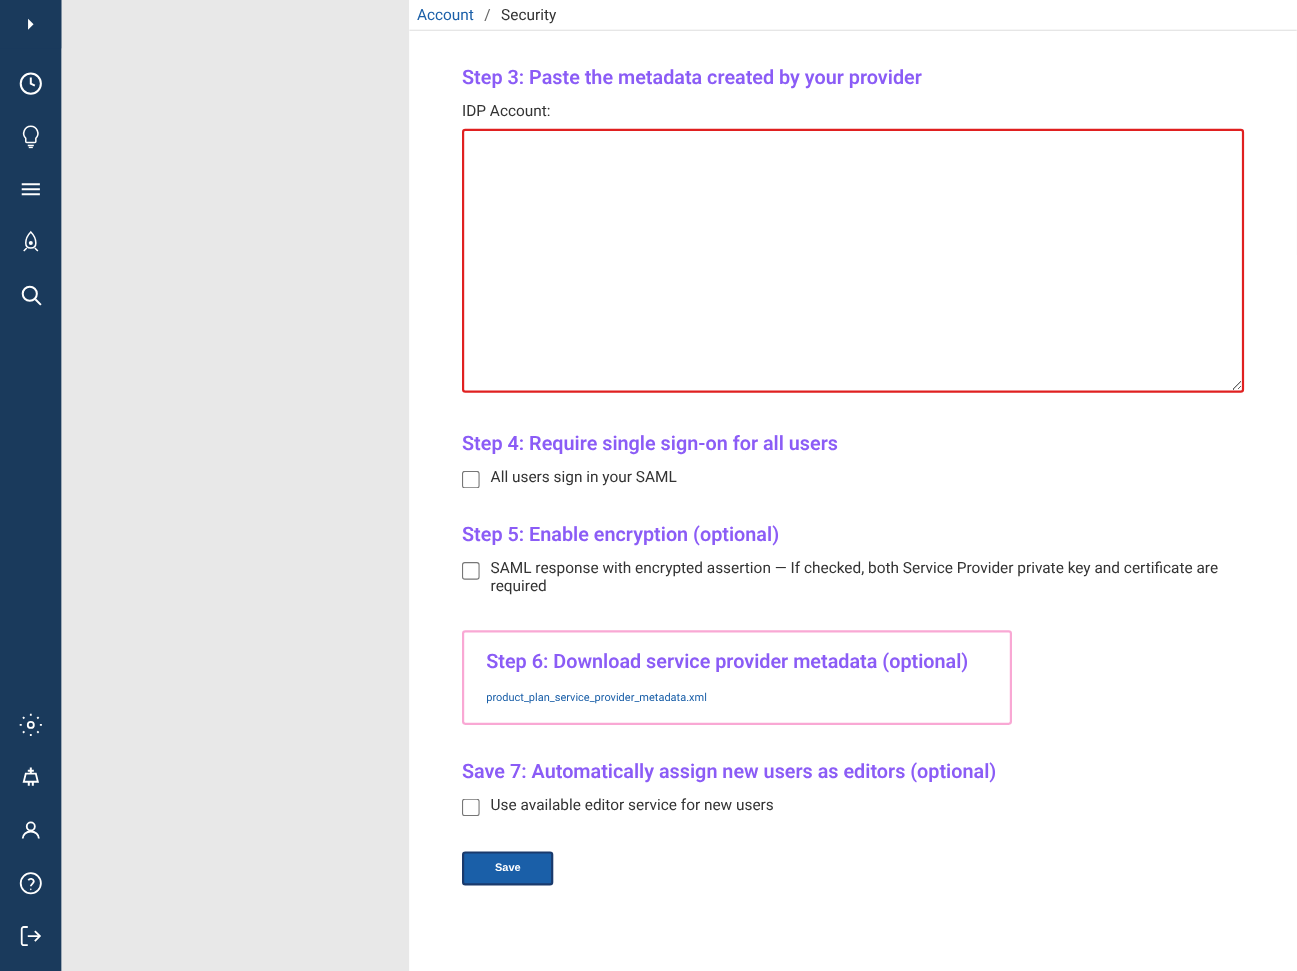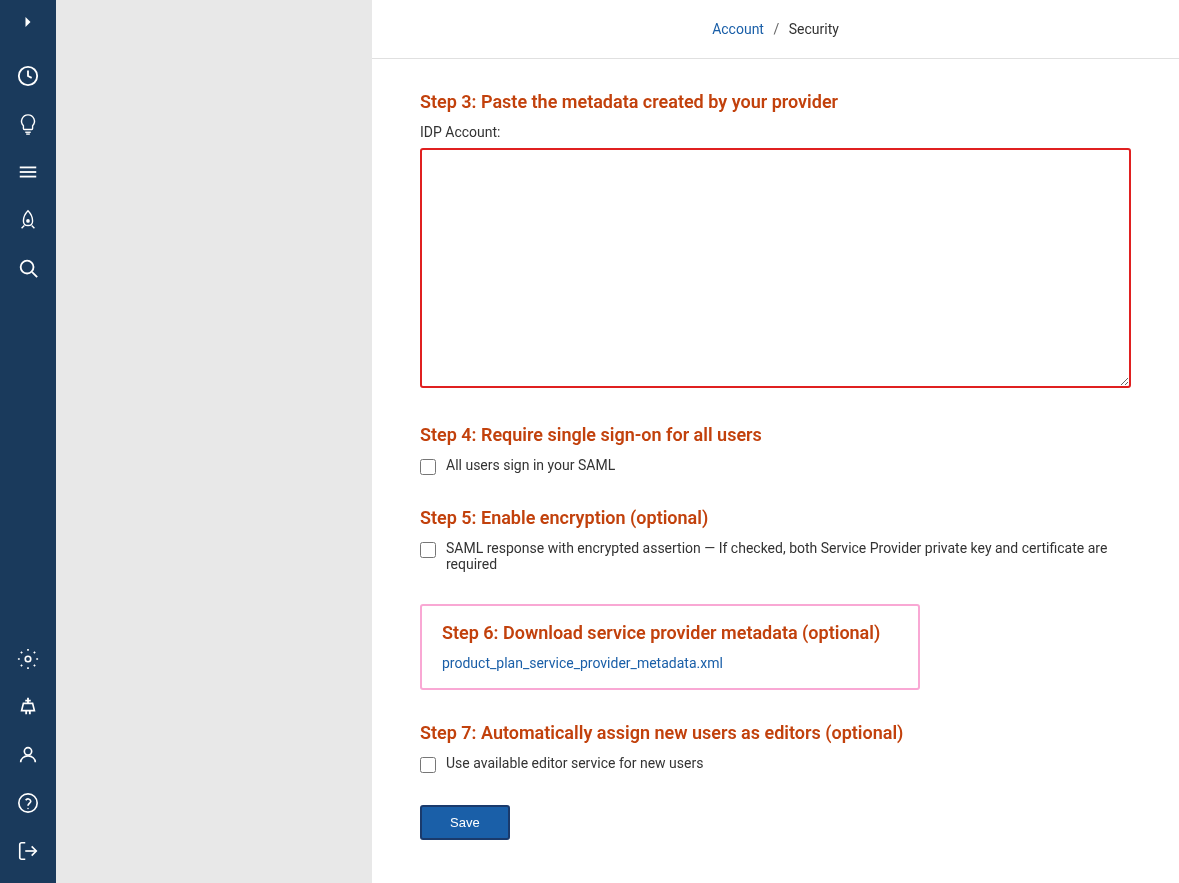--- a/index.html
+++ b/index.html
@@ -66,28 +66,27 @@
       flex: 1;
       display: flex;
       flex-direction: column;
       background: #ffffff;
       height: 100%;
       overflow: hidden;
     }
 
     
     .breadcrumb-bar {
-      height: 59px;
+      height: 28px;
       border-bottom: 1px solid #e0e0e0;
       display: flex;
       align-items: center;
       padding: 0 7px;
       background: #fff;
       flex-shrink: 0;
-      justify-content: center;
     }
     .breadcrumb {
       font-size: 14px;
       color: #333;
     }
     .breadcrumb-link {
       color: #1a5fa8;
       text-decoration: none;
     }
     .breadcrumb-sep {
@@ -105,21 +104,21 @@
       padding: 32px 48px 48px 48px;
     }
 
     
     .step-section {
       margin-bottom: 32px;
     }
     .step-title {
       font-size: 18px;
       font-weight: 600;
-      color: #c2410c;
+      color: #8b5cf6;
       margin-bottom: 12px;
     }
     .step-label {
       font-size: 14px;
       color: #333;
       margin-bottom: 8px;
     }
 
     
     .idp-textarea {
@@ -156,35 +155,35 @@
       padding: 16px 20px;
       display: inline-block;
       min-width: 500px;
     }
     .step6-box .step-title {
       margin-bottom: 10px;
     }
     .metadata-link {
       color: #1a5fa8;
       text-decoration: none;
-      font-size: 14px;
+      font-size: 10px;
     }
 
     
     .save-section {
       margin-top: 8px;
     }
     .save-button {
       background: #1a5fa8;
       color: white;
       border: 2px solid #1a3a6c;
       border-radius: 3px;
       padding: 8px 28px;
-      font-size: 13px;
-      font-weight: 400;
+      font-size: 10px;
+      font-weight: 700;
       cursor: pointer;
     }
   </style>
 </head>
 <body>
 
 <div class="sidebar">
   <button class="sidebar-top-btn">
     <svg viewBox="0 0 24 24" width="20" height="20" fill="white">
       <path d="M9 18l6-6-6-6"></path>
@@ -309,21 +308,21 @@
     </div>
 
     <div class="step-section">
       <div class="step6-box">
         <div class="step-title">Step 6: Download service provider metadata (optional)</div>
         <a class="metadata-link" href="#">product_plan_service_provider_metadata.xml</a>
       </div>
     </div>
 
     <div class="step-section">
-      <div class="step-title">Step 7: Automatically assign new users as editors (optional)</div>
+      <div class="step-title">Save 7: Automatically assign new users as editors (optional)</div>
       <label class="checkbox-row">
         <input type="checkbox" style="">
         <span>Use available editor service for new users</span>
       </label>
     </div>
 
     <div class="save-section">
       <button class="save-button">Save</button>
     </div>
 

